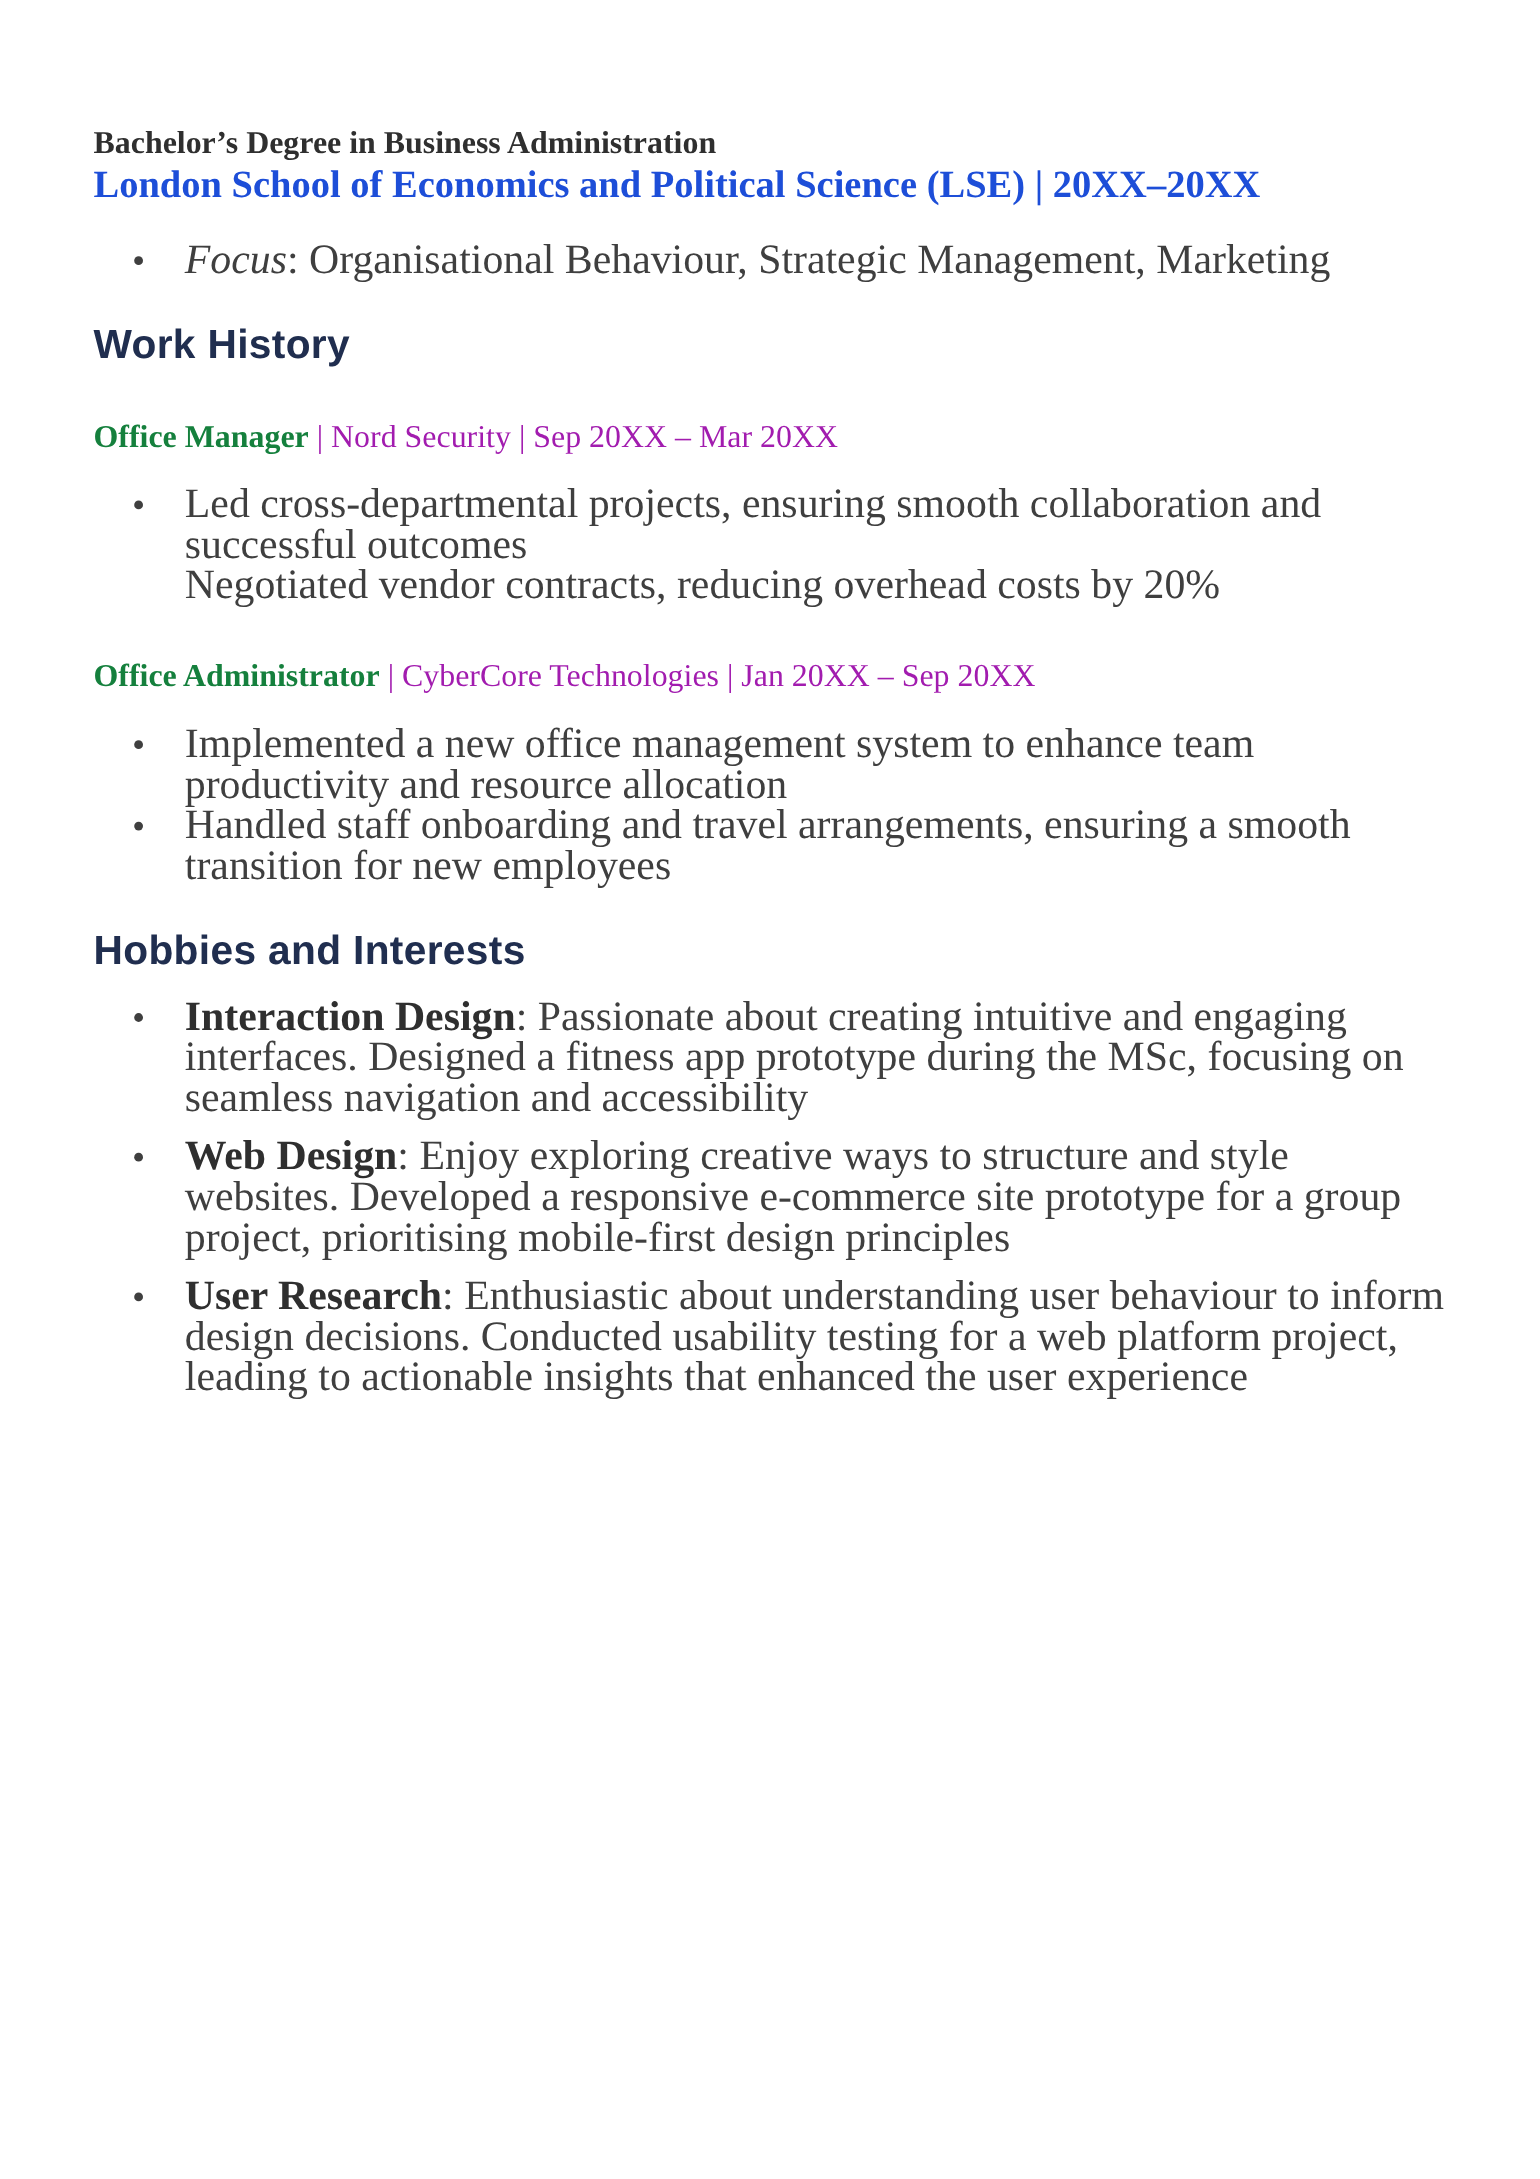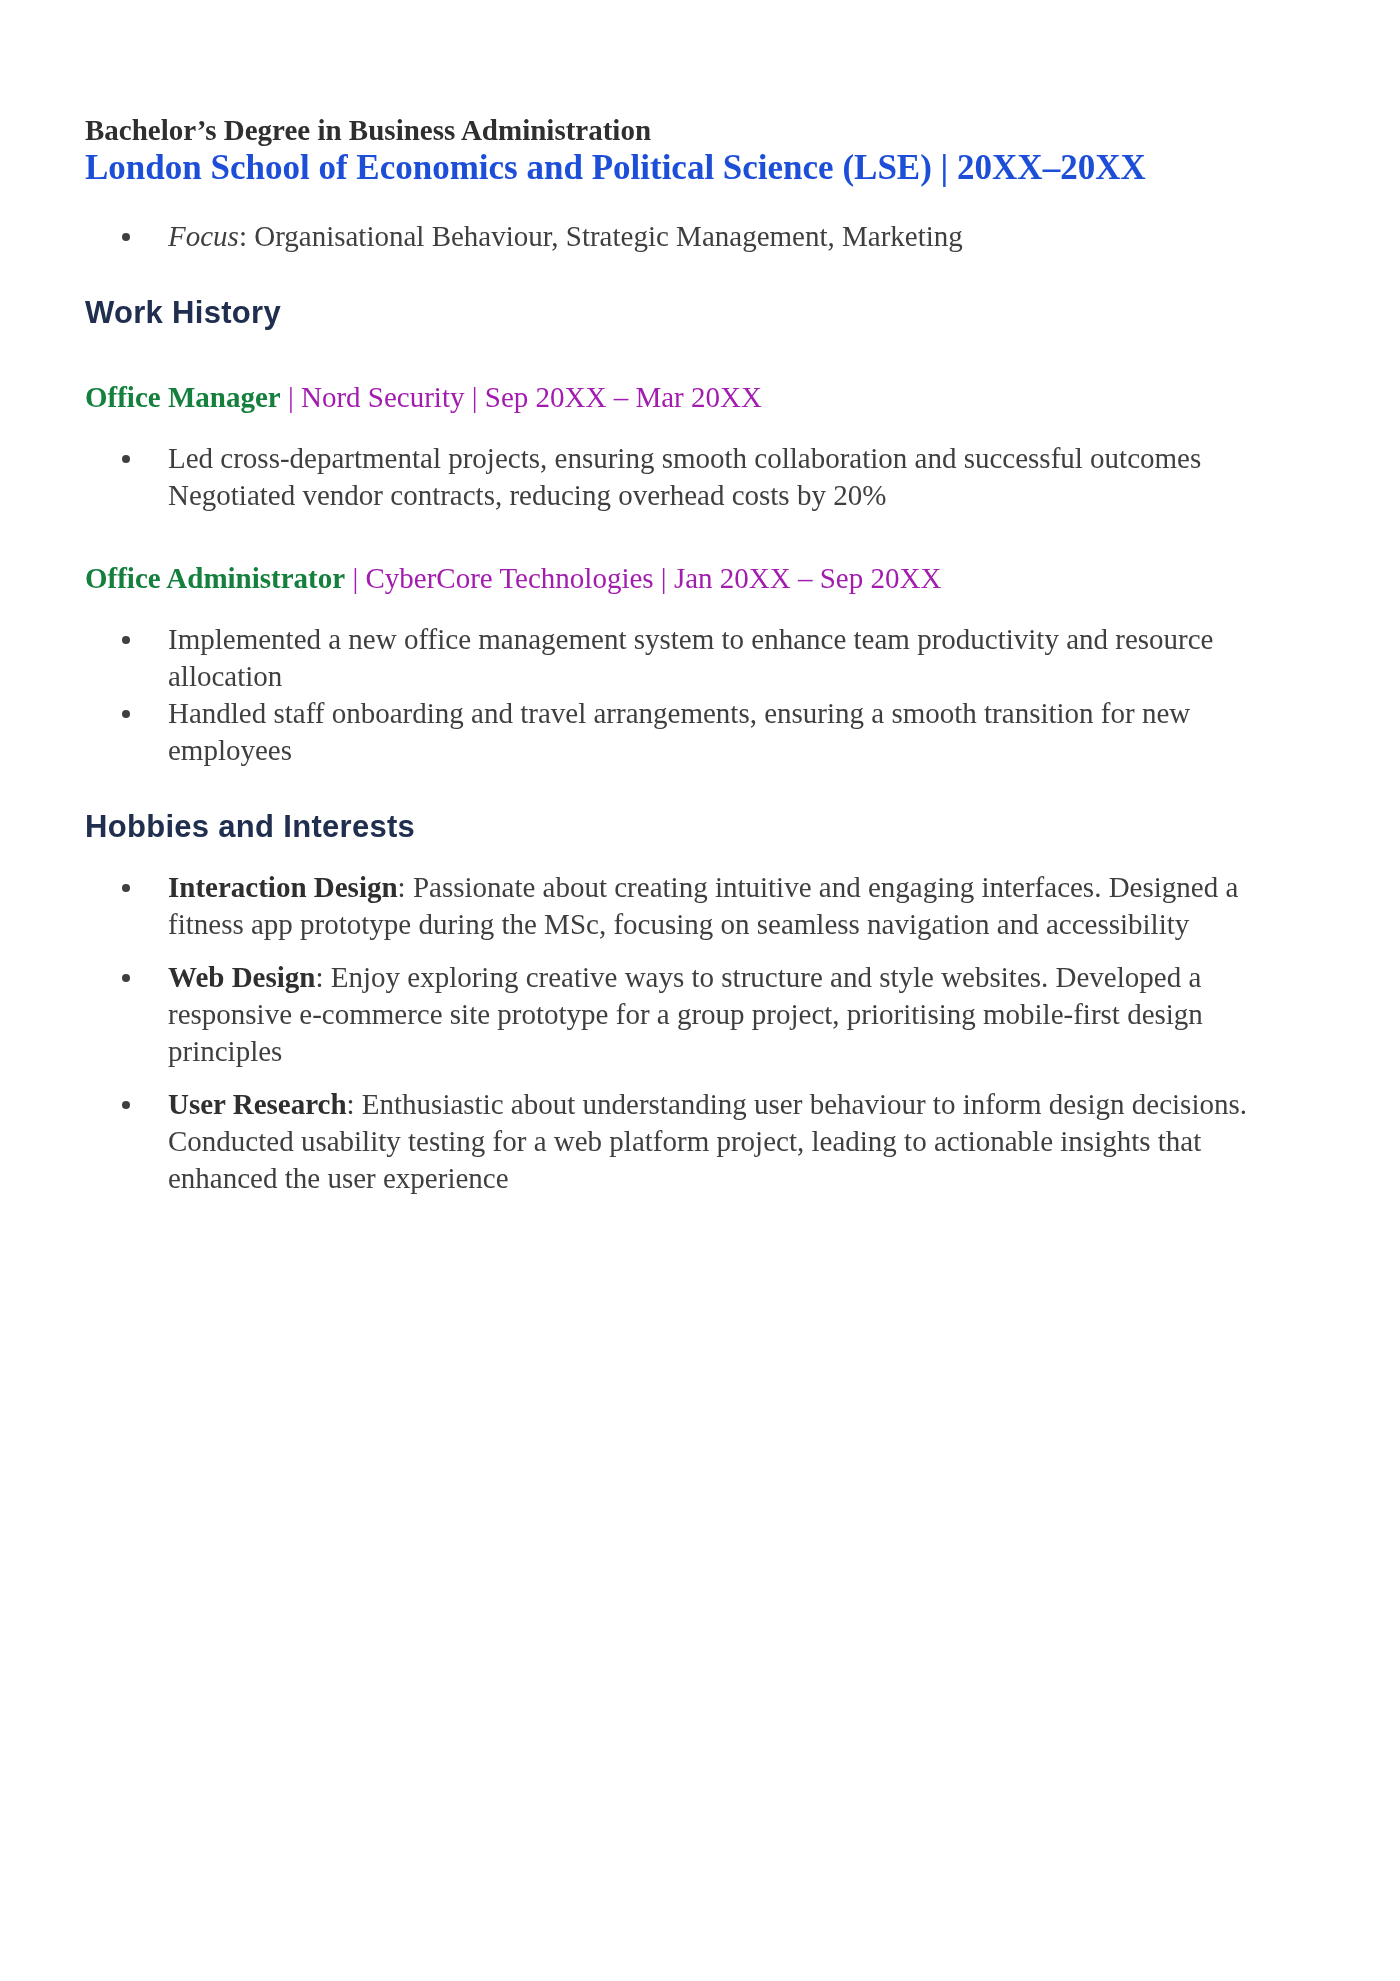--- a/index.html
+++ b/index.html
@@ -35,38 +35,38 @@
     font-weight: bold;
   }
   ul.bullets {
     list-style: none;
     margin: 32px 0 0 0;
     padding: 0;
   }
   li.bullet-item {
     position: relative;
     padding-left: 83px;
-    font-size: 29px;
+    font-size: 38px;
     line-height: 37px;
     color: #3f3f3f;
   }
   li.bullet-item::before {
     content: "";
     position: absolute;
     left: 37px;
     top: 15px;
     width: 8px;
     height: 8px;
     border-radius: 50%;
     background: #3f3f3f;
   }
   h2.section-heading {
     font-family: "Liberation Sans", sans-serif;
     font-weight: 700;
-    font-size: 31px;
+    font-size: 37px;
     line-height: 40px;
     color: #202e4f;
     letter-spacing: 0.3px;
     margin: 38px 0 0 0;
   }
   .job-title-line {
     margin: 46px 0 0 0;
     font-size: 29px;
     line-height: 37px;
   }

